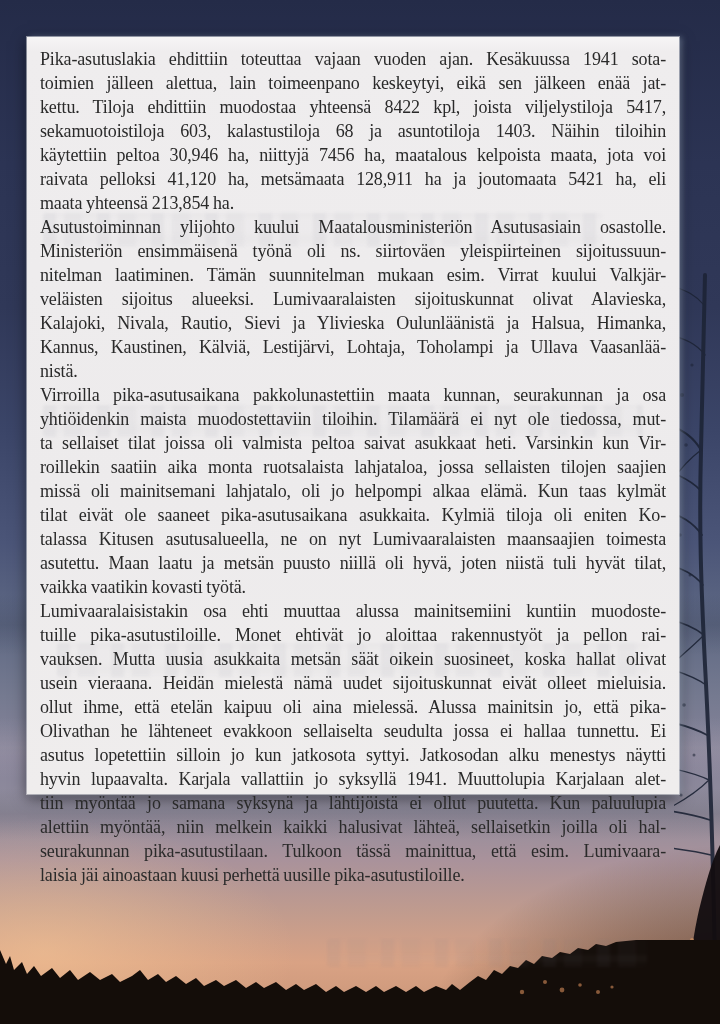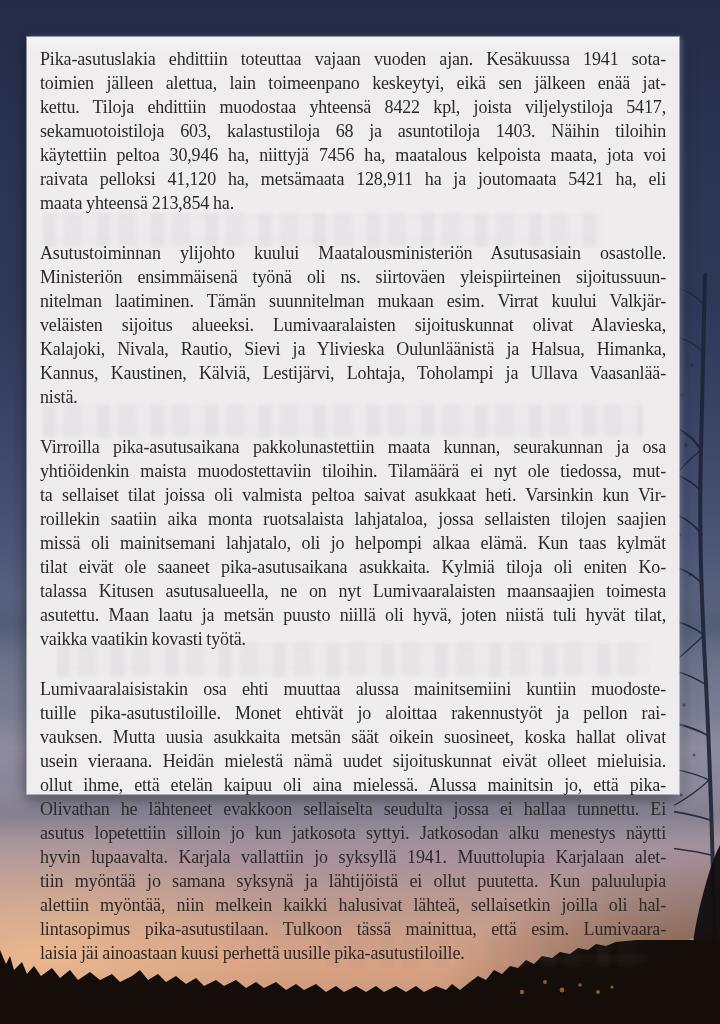--- a/index.html
+++ b/index.html
@@ -38,21 +38,21 @@
   .treeline{position:absolute;left:0;bottom:0;width:720px;height:84px;z-index:2;}
 
   
   .sheet{
     position:absolute;left:27px;top:37px;width:652px;height:757px;z-index:5;
     background:linear-gradient(180deg,#f6f5f5 0,var(--paper) 14px,#edebec 60%,#efeded 100%);
     box-shadow:0 0 0 1px rgba(255,255,255,0.45), 3px 0 6px rgba(190,210,235,0.35), 0 4px 14px rgba(0,0,0,0.55);
     padding:10px 13px 0 13px;
   }
   .text-block{position:relative;z-index:2;color:var(--ink);}
-  .para + .para{margin-top:26px;}
+  .para + .para{}
   .line{
     font-size:18px;line-height:24px;max-height:24px;overflow:hidden;
     letter-spacing:-0.15px;word-spacing:-0.5px;
     text-align:justify;text-align-last:justify;
   }
   .para .line:last-child{text-align-last:left;}
 
   
   .bleed{
     position:absolute;left:16px;z-index:1;filter:blur(1.6px);opacity:0.55;border-radius:3px;
@@ -168,17 +168,17 @@
         <div class="line">Lumivaaralaisistakin osa ehti muuttaa alussa mainitsemiini kuntiin muodoste-</div>
         <div class="line">tuille pika-asutustiloille. Monet ehtivät jo aloittaa rakennustyöt ja pellon rai-</div>
         <div class="line">vauksen. Mutta uusia asukkaita metsän säät oikein suosineet, koska hallat olivat</div>
         <div class="line">usein vieraana. Heidän mielestä nämä uudet sijoituskunnat eivät olleet mieluisia.</div>
         <div class="line">ollut ihme, että etelän kaipuu oli aina mielessä. Alussa mainitsin jo, että pika-</div>
         <div class="line">Olivathan he lähteneet evakkoon sellaiselta seudulta jossa ei hallaa tunnettu. Ei</div>
         <div class="line">asutus lopetettiin silloin jo kun jatkosota syttyi. Jatkosodan alku menestys näytti</div>
         <div class="line">hyvin lupaavalta. Karjala vallattiin jo syksyllä 1941. Muuttolupia Karjalaan alet-</div>
         <div class="line">tiin myöntää jo samana syksynä ja lähtijöistä ei ollut puutetta. Kun paluulupia</div>
         <div class="line">alettiin myöntää, niin melkein kaikki halusivat lähteä, sellaisetkin joilla oli hal-</div>
-        <div class="line">lintasopimus pika-asutustilaan. Tulkoon tässä mainittua, että esim. Lumivaara-</div>
+        <div class="line">seurakunnan pika-asutustilaan. Tulkoon tässä mainittua, että esim. Lumivaara-</div>
         <div class="line">laisia jäi ainoastaan kuusi perhettä uusille pika-asutustiloille.</div>
       </div>
     </div>
 </div>
 
 </body></html>

